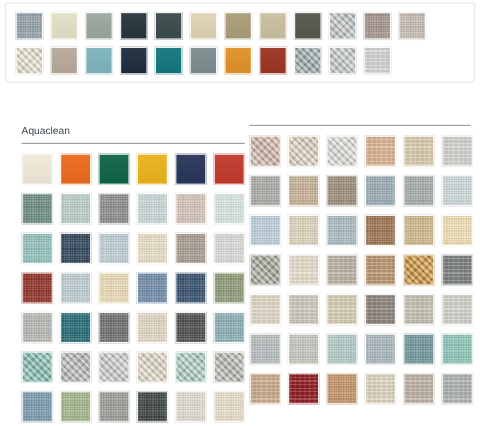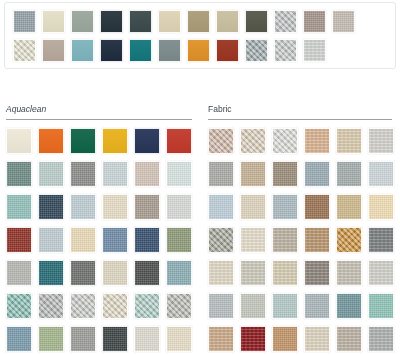--- a/index.html
+++ b/index.html
@@ -93,21 +93,21 @@
 
   
   .columns {
     position: absolute;
     left: 0;
     top: 104px;
     width: 400px;
     display: flex;
   }
 
-  .col-aquaclean { width: 200px; padding-left: 6px; box-sizing: border-box; font-style: italic; }
+  .col-aquaclean { width: 200px; padding-left: 18px; box-sizing: border-box; }
   .col-fabric    { width: 200px; padding-left: 8px; box-sizing: border-box; }
 
   .section-title {
     font-size: 8.5px;
     color: #3f4750;
     font-weight: 400;
     margin: 0 0 4px 0;
     line-height: 11px;
     white-space: nowrap;
   }
@@ -207,21 +207,20 @@
           <div class="sw tex-weave" style="background-color: rgb(122, 154, 171);"></div>
           <div class="sw tex-weave" style="background-color: rgb(163, 181, 139);"></div>
           <div class="sw tex-weave" style="background-color: rgb(155, 155, 152);"></div>
           <div class="sw tex-weave" style="background-color: rgb(60, 68, 67);"></div>
           <div class="sw tex-weave" style="background-color: rgb(221, 217, 207);"></div>
           <div class="sw tex-weave" style="background-color: rgb(230, 221, 199);"></div>
         </div>
     </div>
 
     <div class="col-fabric">
-      <div class="section-title">Fabric</div>
       <div class="section-rule"></div>
       <div class="grid" id="grid-1">
           <div class="sw tex-mottle" style="background-color: rgb(205, 179, 164);"></div>
           <div class="sw tex-mottle" style="background-color: rgb(216, 205, 185);"></div>
           <div class="sw tex-mottle" style="background-color: rgb(217, 217, 212);"></div>
           <div class="sw tex-linen" style="background-color: rgb(217, 179, 148);"></div>
           <div class="sw tex-linen" style="background-color: rgb(217, 203, 174);"></div>
           <div class="sw tex-linen" style="background-color: rgb(211, 210, 206);"></div>
           <div class="sw tex-weave" style="background-color: rgb(169, 169, 165);"></div>
           <div class="sw tex-weave" style="background-color: rgb(196, 177, 149);"></div>

